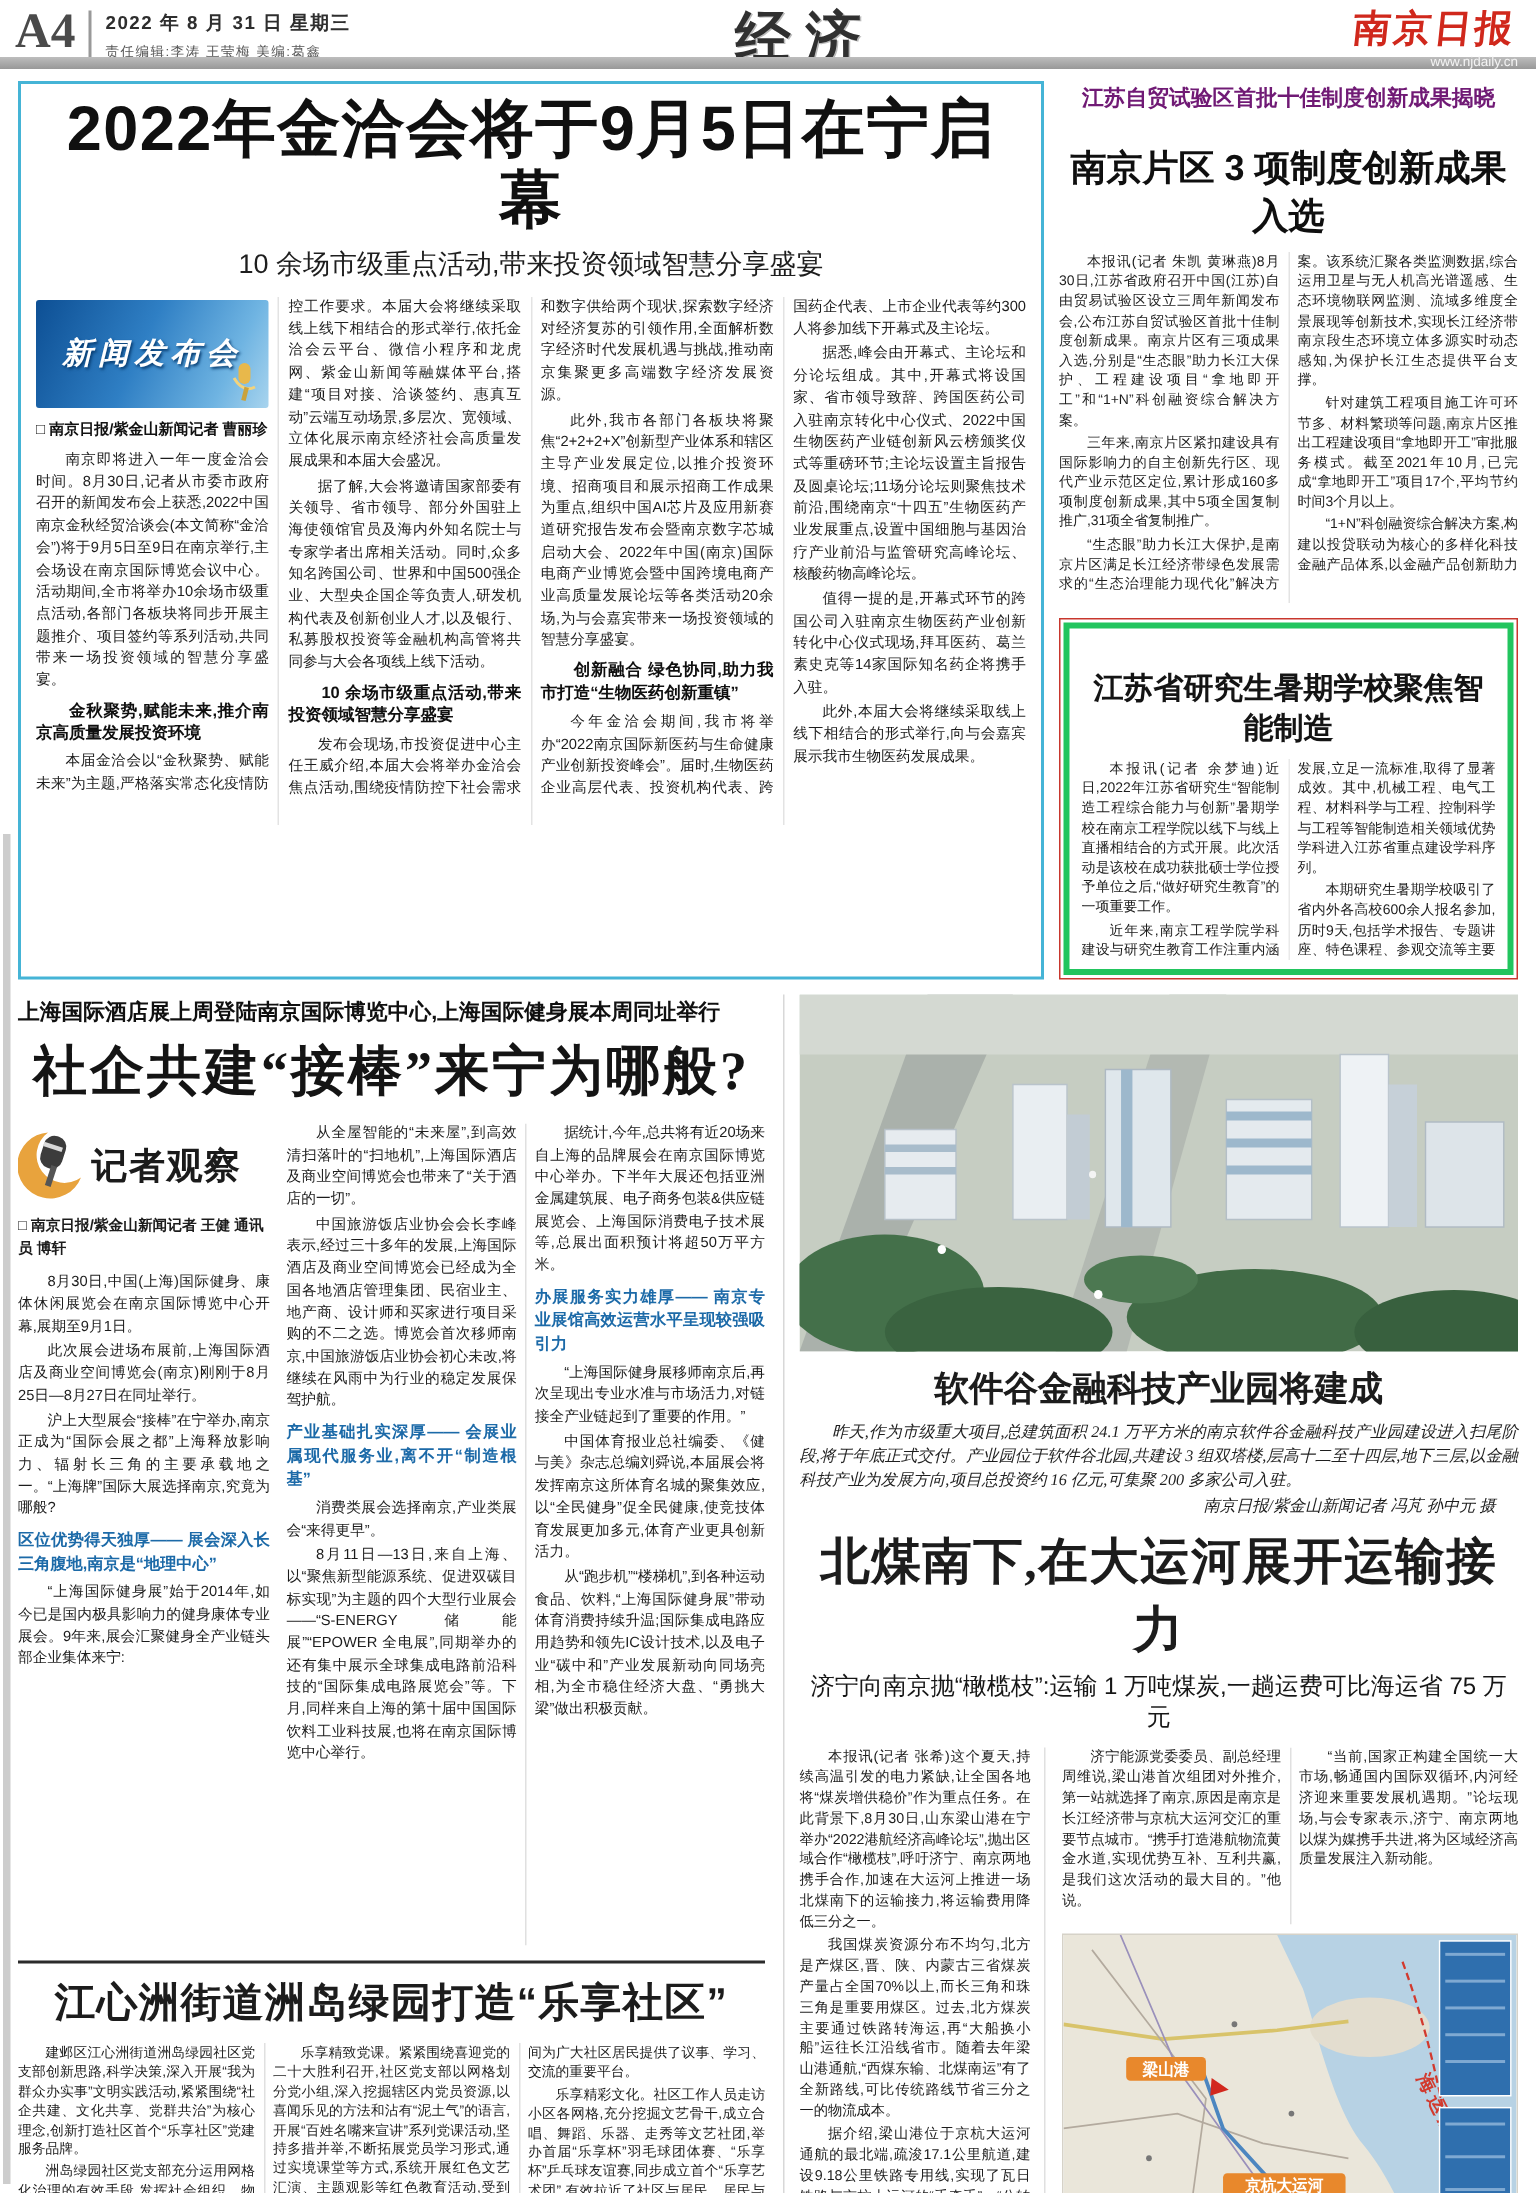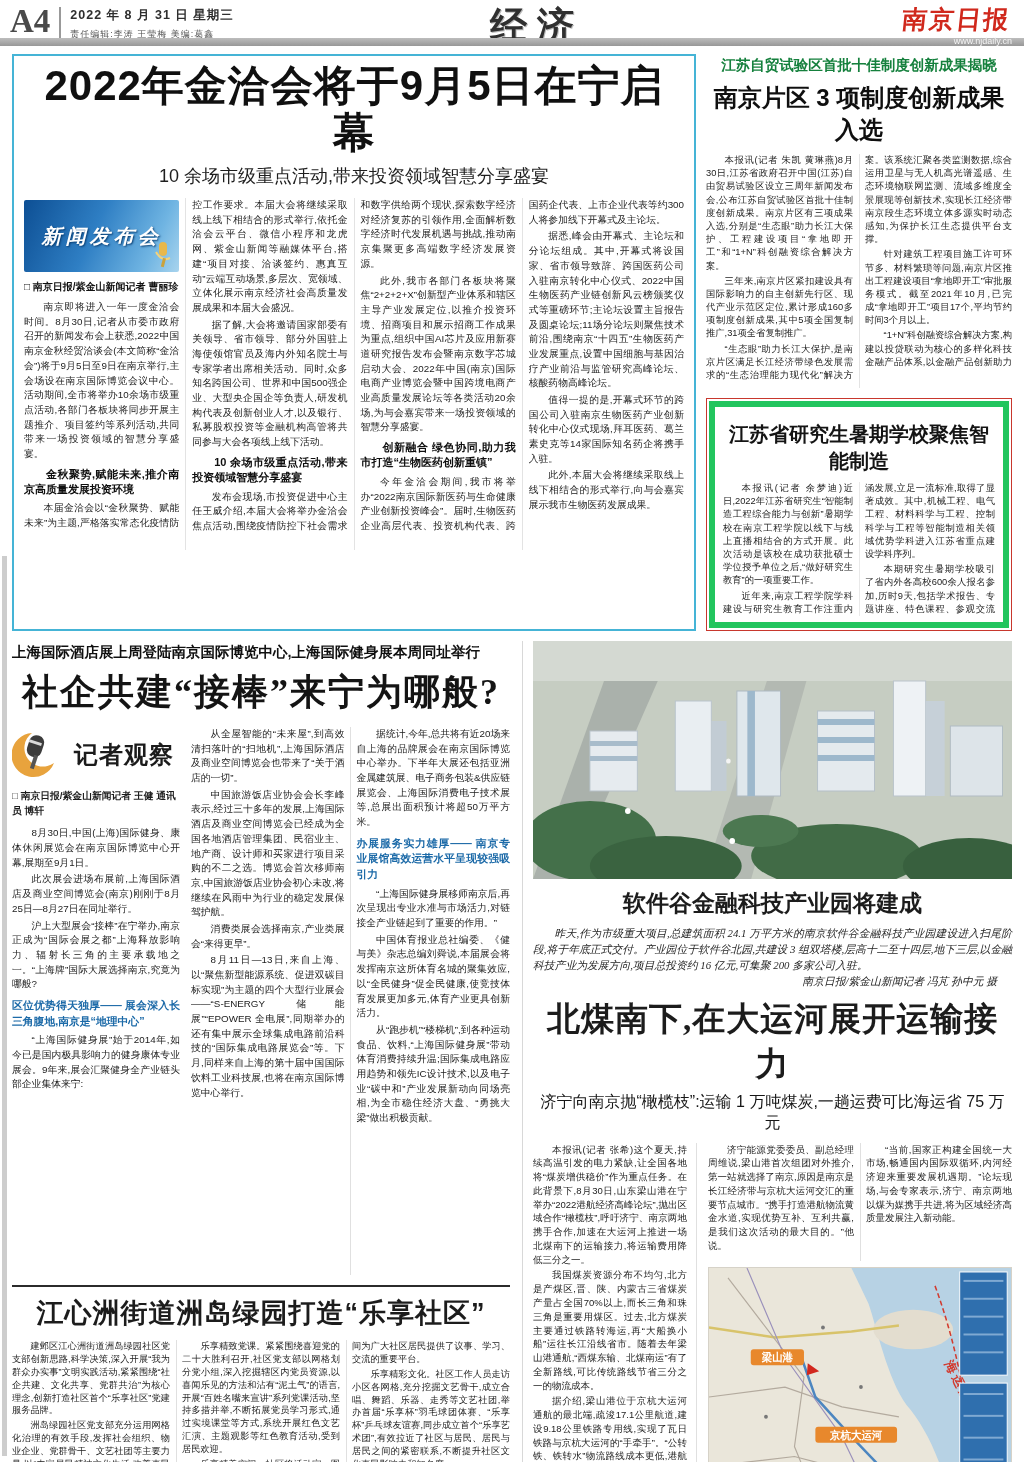--- a/index.html
+++ b/index.html
@@ -32,39 +32,39 @@
                font-size:9.8px; line-height:1.5; }
   .p { text-indent:2em; margin:0 0 2px; }
   .sub { font-weight:bold; color:#0f0f0f; margin:5px 0 4px; font-size:11px; text-indent:2em; line-height:1.4; }
   .badge { height:72px; border-radius:2px; position:relative; overflow:hidden; margin:2px 0 7px;
            background:linear-gradient(115deg,#0d4f94,#2f7fc4 45%,#6fb4e2 80%,#a8d4ee); display:flex; align-items:center; justify-content:center; }
   .badge span { color:#fff; font-size:20px; font-weight:900; font-style:italic; letter-spacing:4px; text-shadow:1px 1px 2px #063a6e; }
   .badge svg { position:absolute; right:4px; bottom:2px; }
   .byline { font-size:10px; margin:2px 0 6px; color:#111; font-weight:bold; }
 
   .rightcol { flex:1; }
-  .fta-kicker { font-size:14.5px; font-weight:bold; text-align:center; margin:2px 0 7px; color:#15803d; }
+  .fta-kicker { font-size:14.5px; font-weight:bold; text-align:center; margin:2px 0 21px; color:#701a75; }
   .fta-headline { font-size:24px; font-weight:900; text-align:center; margin:0 0 8px; color:#0f0f0f; }
   .fta-body { column-count:2; column-gap:12px; column-rule:1px solid #e3e3e3; height:234px; font-size:9.3px; line-height:1.42; }
   .gradbox { margin-top:10px; border:1px solid #c8372d; padding:2px; }
-  .gradbox-inner { border:6px solid #22c55e; padding:11px 8px 6px; }
+  .gradbox-inner { border:4px solid #22c55e; padding:23px 8px 6px; }
   .grad-headline { font-size:20px; font-weight:900; text-align:center; margin:3px 0 7px; color:#141414; }
   .grad-body { column-count:2; column-gap:12px; column-rule:1px solid #e9e9e9; height:134px; font-size:9.3px; line-height:1.42; }
 
   
   .mid { display:flex; gap:12px; padding:6px 12px 0 12px; }
   .mid-left { width:498px; }
   .mid-right { flex:1; border-left:1px solid #d8d8d8; padding-left:10px; }
 
   .expo-kicker { font-size:14.5px; font-weight:bold; margin:2px 0 4px; color:#101010; }
   .expo-headline { font-family:"Liberation Serif", serif; font-size:36px; font-weight:900; text-align:center;
                    margin:6px 0 10px; letter-spacing:2px; color:#141414; }
   .expo-row { display:flex; gap:11px; }
   .observer { width:168px; flex:none; }
-  .obs-logo { display:flex; align-items:center; gap:18px; margin:2px 0 8px; }
+  .obs-logo { display:flex; align-items:center; gap:5px; margin:2px 0 8px; }
   .obs-title { font-size:24px; font-weight:900; letter-spacing:1px; color:#1b1b1b; }
   .obs-byline { font-size:9.8px; font-weight:bold; margin:2px 0 8px; line-height:1.5; }
   .obs-body { font-size:9.8px; line-height:1.5; text-align:justify; }
   .bluehead { color:#1c6aa8; font-weight:bold; font-size:10.8px; margin:6px 0 4px; line-height:1.45; }
   .expo-2col { flex:1; column-count:2; column-gap:12px; column-rule:1px solid #e0e0e0; height:548px; font-size:9.8px; line-height:1.5; }
 
   .rule { border-top:2px solid #2b2b2b; margin:10px 0 4px; }
   .comm-headline { font-size:27px; font-weight:900; text-align:center; margin:8px 0 9px; letter-spacing:1px; }
   .comm-body { column-count:3; column-gap:12px; column-rule:1px solid #e0e0e0; height:212px; font-size:9.2px; line-height:1.4; }
 
@@ -180,20 +180,21 @@
               <div class="p">8月30日,中国(上海)国际健身、康体休闲展览会在南京国际博览中心开幕,展期至9月1日。</div>
               <div class="p">此次展会进场布展前,上海国际酒店及商业空间博览会(南京)刚刚于8月25日—8月27日在同址举行。</div>
               <div class="p">沪上大型展会“接棒”在宁举办,南京正成为“国际会展之都”上海释放影响力、辐射长三角的主要承载地之一。“上海牌”国际大展选择南京,究竟为哪般?</div>
               <div class="bluehead">区位优势得天独厚—— 展会深入长三角腹地,南京是“地理中心”</div>
               <div class="p">“上海国际健身展”始于2014年,如今已是国内极具影响力的健身康体专业展会。9年来,展会汇聚健身全产业链头部企业集体来宁:</div>
             </div>
           </div>
           <div class="expo-2col colbody">
             <div class="p">从全屋智能的“未来屋”,到高效清扫落叶的“扫地机”,上海国际酒店及商业空间博览会也带来了“关于酒店的一切”。</div>
             <div class="p">中国旅游饭店业协会会长李峰表示,经过三十多年的发展,上海国际酒店及商业空间博览会已经成为全国各地酒店管理集团、民宿业主、地产商、设计师和买家进行项目采购的不二之选。博览会首次移师南京,中国旅游饭店业协会初心未改,将继续在风雨中为行业的稳定发展保驾护航。</div>
+            <div class="bluehead">产业基础扎实深厚—— 会展业属现代服务业,离不开“制造根基”</div>
             <div class="p">消费类展会选择南京,产业类展会“来得更早”。</div>
             <div class="p">8月11日—13日,来自上海、以“聚焦新型能源系统、促进双碳目标实现”为主题的四个大型行业展会——“S-ENERGY 储能展”“EPOWER 全电展”,同期举办的还有集中展示全球集成电路前沿科技的“国际集成电路展览会”等。下月,同样来自上海的第十届中国国际饮料工业科技展,也将在南京国际博览中心举行。</div>
             <div class="p">据统计,今年,总共将有近20场来自上海的品牌展会在南京国际博览中心举办。下半年大展还包括亚洲金属建筑展、电子商务包装&amp;供应链展览会、上海国际消费电子技术展等,总展出面积预计将超50万平方米。</div>
             <div class="bluehead">办展服务实力雄厚—— 南京专业展馆高效运营水平呈现较强吸引力</div>
             <div class="p">“上海国际健身展移师南京后,再次呈现出专业水准与市场活力,对链接全产业链起到了重要的作用。”</div>
             <div class="p">中国体育报业总社编委、《健与美》杂志总编刘舜说,本届展会将发挥南京这所体育名城的聚集效应,以“全民健身”促全民健康,使竞技体育发展更加多元,体育产业更具创新活力。</div>
             <div class="p">从“跑步机”“楼梯机”,到各种运动食品、饮料,“上海国际健身展”带动体育消费持续升温;国际集成电路应用趋势和领先IC设计技术,以及电子业“碳中和”产业发展新动向同场亮相,为全市稳住经济大盘、“勇挑大梁”做出积极贡献。</div>
           </div>
         </div>
       </div>

